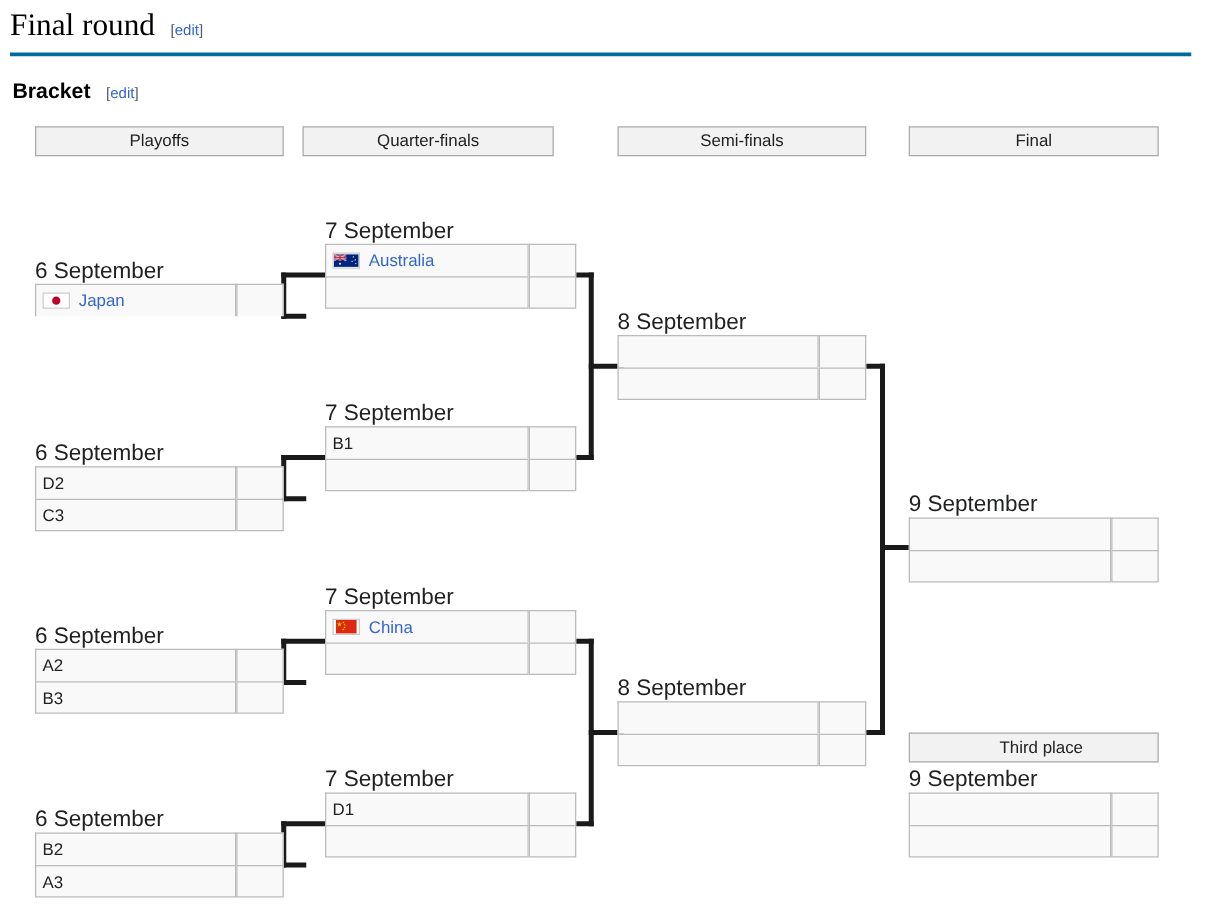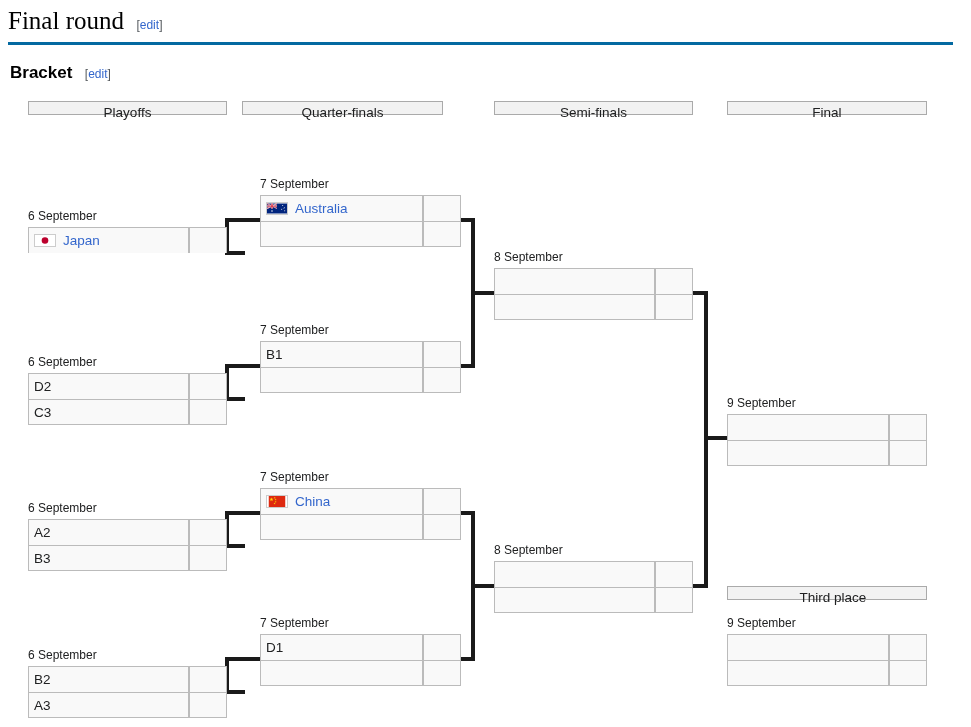--- a/index.html
+++ b/index.html
@@ -59,34 +59,34 @@
     text-decoration: none;
     cursor: pointer;
   }
 
   
   .round-hdr {
     position: absolute;
     box-sizing: border-box;
     background: #f2f2f2;
     border: 1px solid #aaa;
-    height: 14px;
+    height: 24px;
     line-height: 22px;
     text-align: center;
     font-size: 13.5px;
     color: #202122;
   }
 
   
   .match {
     position: absolute;
     box-sizing: border-box;
   }
   .match-date {
-    font-size: 12px;
+    font-size: 18px;
     color: #202122;
     line-height: 16px;
     margin-bottom: 3px;
     white-space: nowrap;
   }
   .match-table {
     border-collapse: separate;
     border-spacing: 0;
     table-layout: fixed;
     width: 100%;

